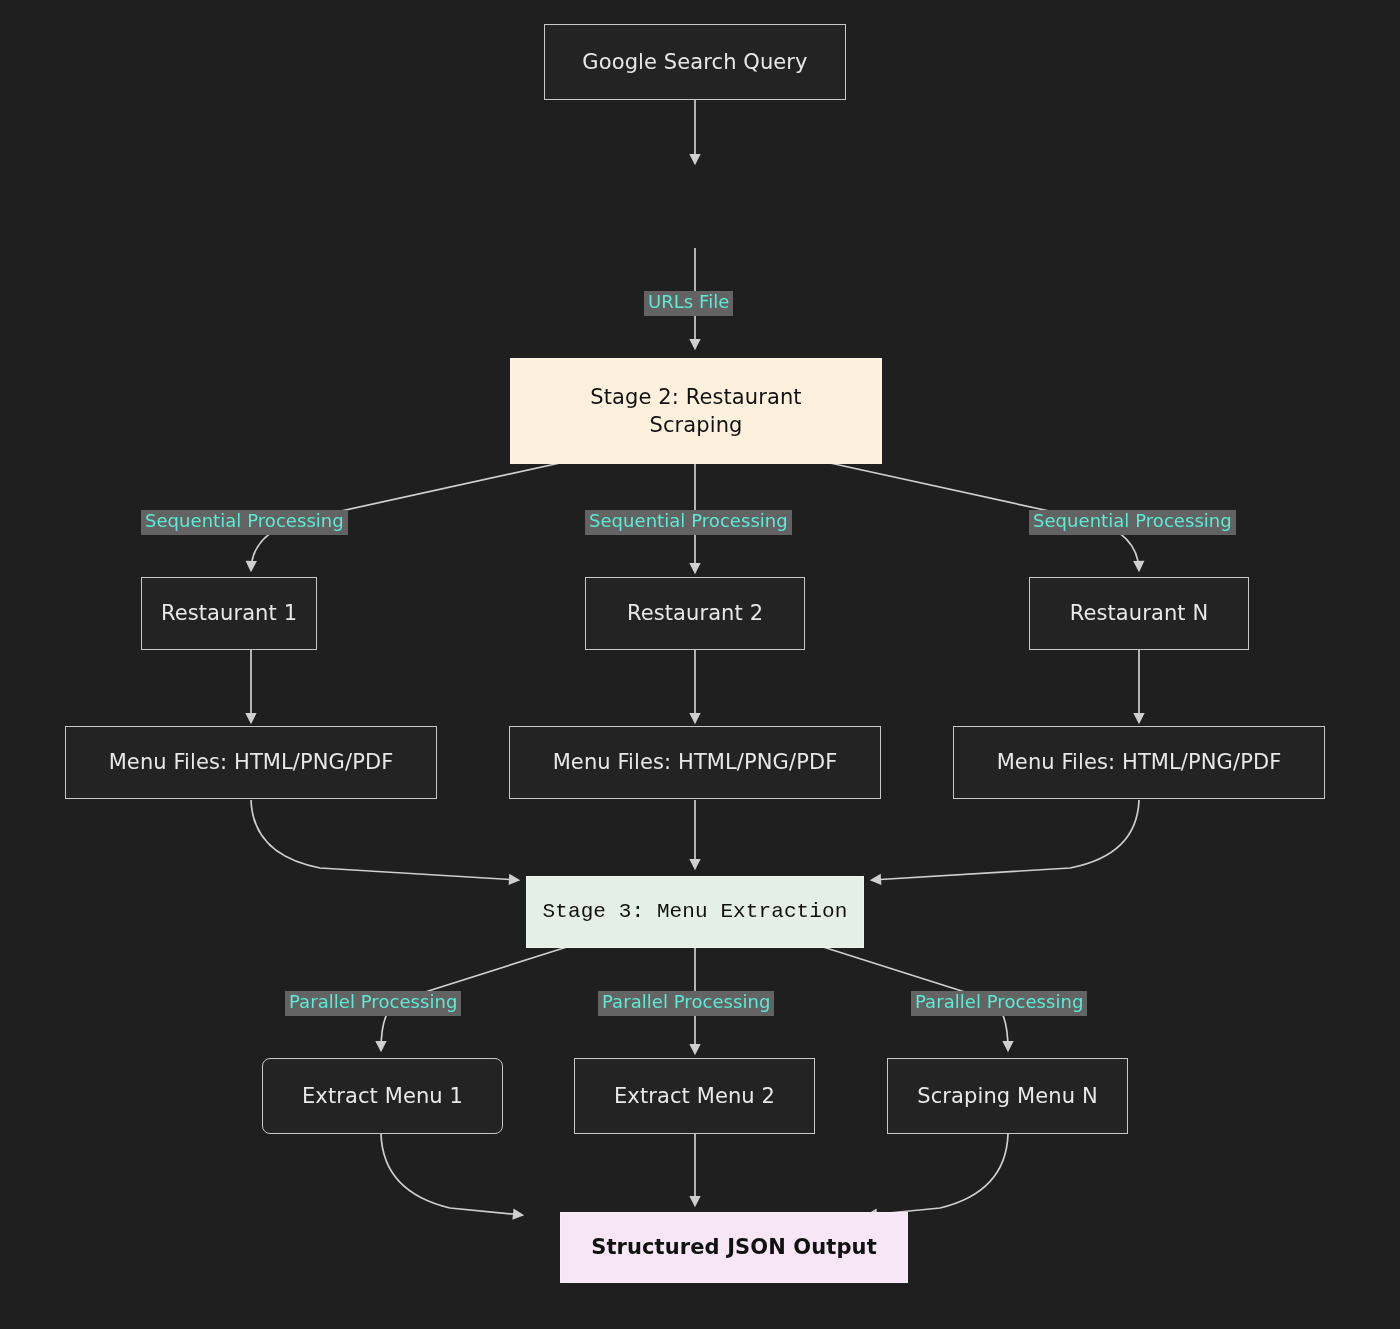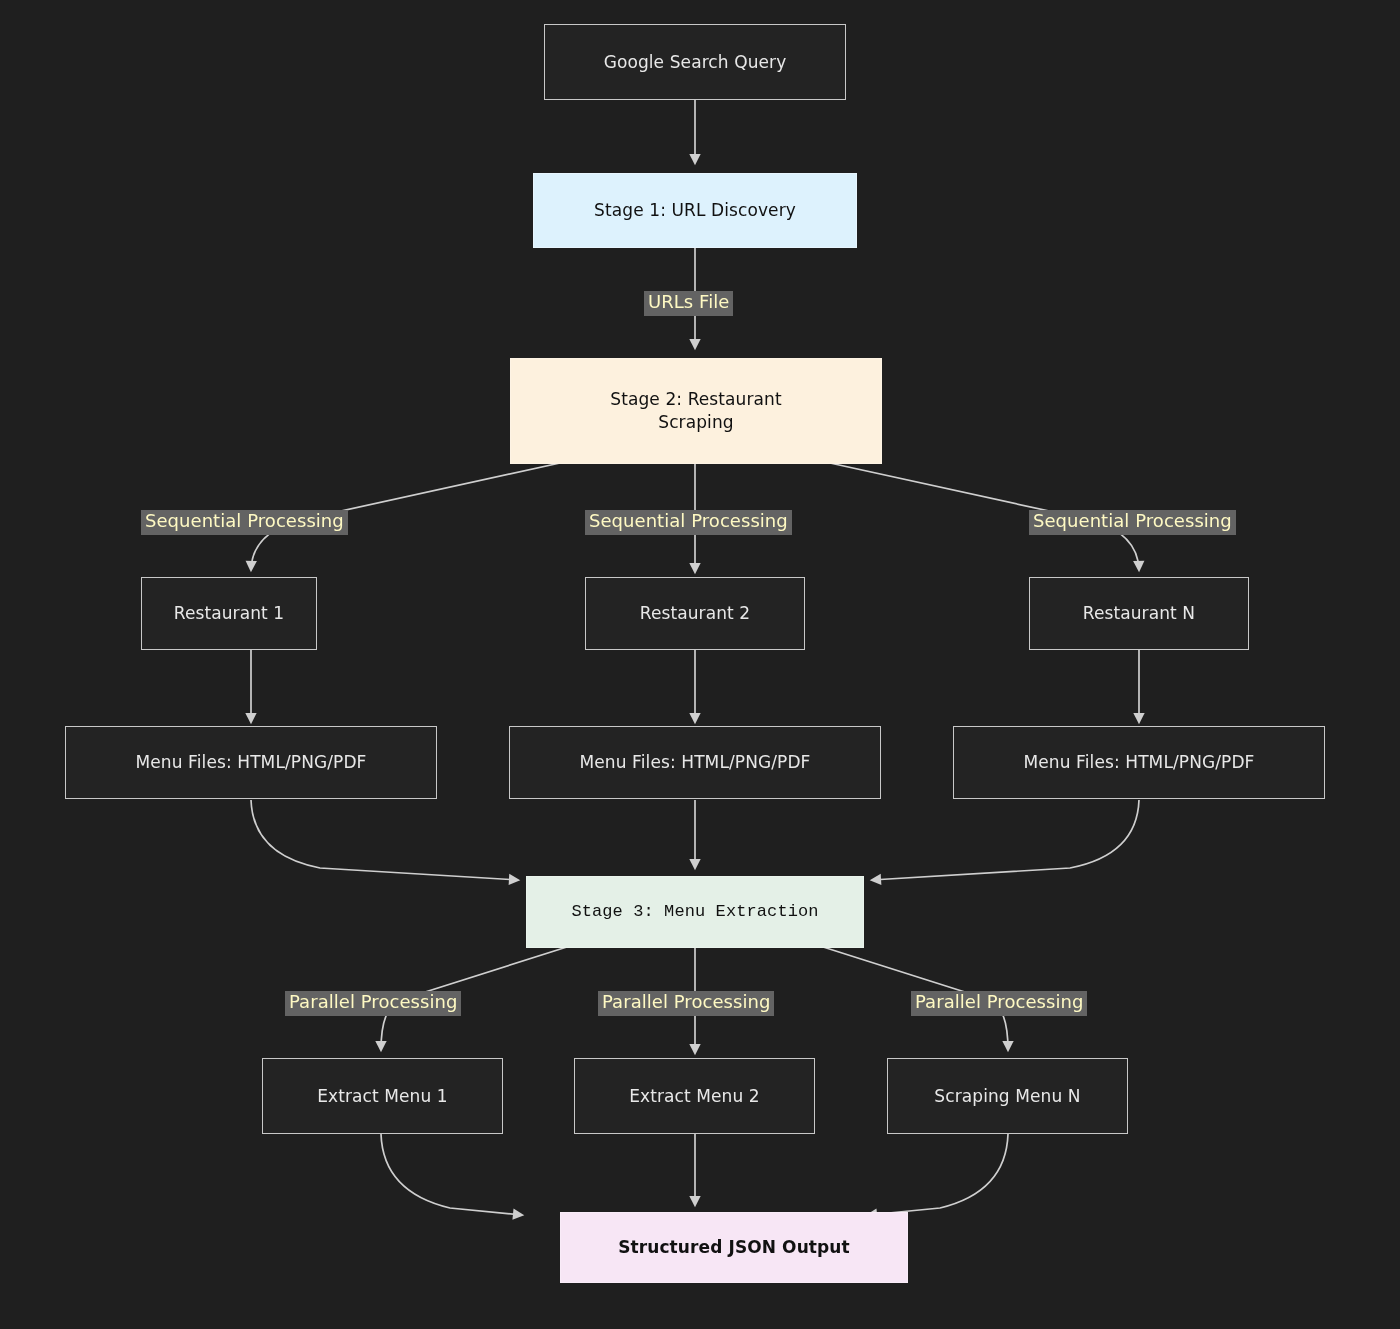--- a/index.html
+++ b/index.html
@@ -23,21 +23,21 @@
     height: 1329px;
   }
   .node {
     position: absolute;
     box-sizing: border-box;
     border: 1.6px solid #cfcfcf;
     display: flex;
     align-items: center;
     justify-content: center;
     text-align: center;
-    font-size: 17px;
+    font-size: 21px;
     line-height: 1.35;
     letter-spacing: 0.1px;
     z-index: 3;
   }
   .node.plain {
     background: #232323;
     color: #e8e8e8;
     border-color: #c8c8c8;
   }
   .node.stage1 {
@@ -60,21 +60,21 @@
     color: #111111;
     border-color: #f9ecf8;
   }
   .node span.nlabel {
     display: block;
     padding: 0 10px;
   }
   .edge-label {
     position: absolute;
     background: #636363;
-    color: #fef9c3;
+    color: #5eead4;
     font-size: 18px;
     line-height: 1.05;
     padding: 2px 4px 4px 4px;
     white-space: nowrap;
     z-index: 5;
     letter-spacing: 0.05px;
   }
 </style>
 </head>
 <body>
@@ -112,23 +112,20 @@
       <path d="M 381 1134 Q 383 1192 450 1208 L 522 1215"></path>
       <path d="M 695 1134 L 695 1205"></path>
       <path d="M 1008 1134 Q 1006 1192 940 1208 L 868 1215"></path>
     </g>
   </svg>
 
   <div class="node plain" style="left:544px; top:24px; width:302px; height:76px;">
     <span class="nlabel">Google Search Query</span>
   </div>
 
-  <div class="node stage1" style="left:533px; top:173px; width:324px; height:75px;">
-    <span class="nlabel">Stage 1: URL Discovery</span>
-  </div>
 
   <div class="node stage2" style="left:510px; top:358px; width:372px; height:106px; flex-direction:column;">
     <span class="nlabel">Stage 2: Restaurant</span>
     <span class="nlabel">Scraping</span>
   </div>
 
   <div class="node plain" style="left:141px; top:577px; width:176px; height:73px;">
     <span class="nlabel">Restaurant 1</span>
   </div>
 
@@ -149,21 +146,21 @@
   </div>
 
   <div class="node plain" style="left:953px; top:726px; width:372px; height:73px;">
     <span class="nlabel">Menu Files: HTML/PNG/PDF</span>
   </div>
 
   <div class="node stage3" style="left:526px; top:876px; width:338px; height:72px;font-family:Liberation Mono, monospace;">
     <span class="nlabel">Stage 3: Menu Extraction</span>
   </div>
 
-  <div class="node plain" style="left:262px; top:1058px; width:241px; height:76px;">
+  <div class="node plain" style="left:262px; top:1058px; width:241px; height:76px;border-radius:8px;">
     <span class="nlabel">Extract Menu 1</span>
   </div>
 
   <div class="node plain" style="left:574px; top:1058px; width:241px; height:76px;">
     <span class="nlabel">Extract Menu 2</span>
   </div>
 
   <div class="node plain" style="left:887px; top:1058px; width:241px; height:76px;">
     <span class="nlabel">Scraping Menu N</span>
   </div>

